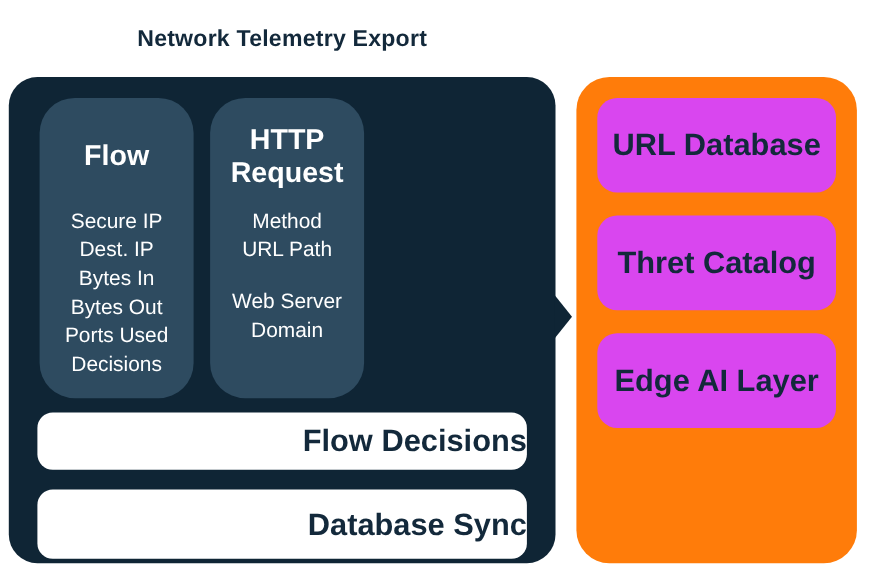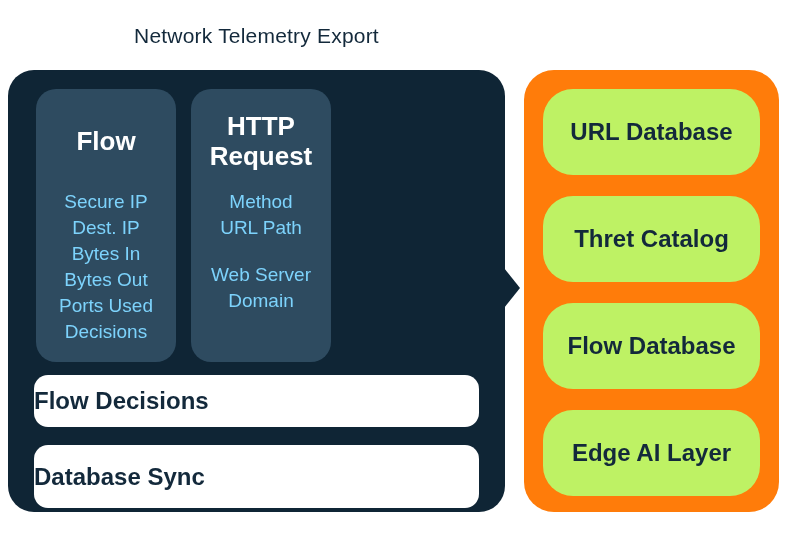--- a/index.html
+++ b/index.html
@@ -1,68 +1,68 @@
 <!DOCTYPE html>
 <html><head>
 <meta charset="utf-8">
 <style>
   html, body { margin: 0; padding: 0; background: #ffffff; }
   .canvas {
     position: relative; width: 800px; height: 534px; background: #ffffff;
     font-family: "Liberation Sans", sans-serif; overflow: hidden;
   }
   .title {
-    position: absolute; top: 24px; font-size: 21px; font-weight: normal;
+    position: absolute; top: 24px; font-size: 21px; font-weight: bold;
     color: #13293b; text-align: center; letter-spacing: 0.2px;
   }
   .title-left  { left: 8px;   width: 497px; }
   .title-right { left: 524px; width: 255px; }
 
   .panel-dark {
     position: absolute; left: 8px; top: 70px; width: 497px; height: 442px;
     background: #0f2535; border-radius: 26px;
   }
   .columns { position: absolute; left: 28px; top: 19px; display: flex; gap: 15px; }
   .column {
-    width: 140px; height: 273px; background: #2e4b60; border-radius: 20px;
+    width: 140px; height: 273px; background: #2e4b60; border-radius: 32px;
     box-sizing: border-box;
   }
   .col-title {
     height: 96px; margin-top: 4px; padding: 0 12px;
     display: flex; align-items: center; justify-content: center; text-align: center;
     font-size: 26px; line-height: 30px; font-weight: bold; color: #ffffff;
   }
-  .col-items { text-align: center; font-size: 19px; line-height: 26px; color: #7dd3fc; padding: 0 8px; }
+  .col-items { text-align: center; font-size: 19px; line-height: 26px; color: #ffffff; padding: 0 8px; }
   .col-items .item { white-space: normal; }
   .item-gap { margin-top: 21px; }
 
   .bar {
     position: absolute; left: 26px; width: 445px; height: 52px;
     background: #ffffff; border-radius: 14px;
-    display: flex; align-items: center; justify-content: flex-start;
-    font-size: 24px; font-weight: bold; color: #13293b;
+    display: flex; align-items: center; justify-content: flex-end;
+    font-size: 28px; font-weight: bold; color: #13293b;
   }
   .bar-1 { top: 305px; }
   .bar-2 { top: 375px; height: 63px; }
 
   .arrow {
     position: absolute; right: -15px; top: 198px; width: 0; height: 0;
     border-top: 20px solid transparent; border-bottom: 20px solid transparent;
     border-left: 16px solid #0f2535;
   }
 
   .panel-orange {
     position: absolute; left: 524px; top: 70px; width: 255px; height: 442px;
     background: #ff7c0a; border-radius: 30px;
     box-sizing: border-box; padding: 19px;
   }
   .cloud-box {
-    height: 86px; background: #bef264; border-radius: 30px; margin-bottom: 21px;
+    height: 86px; background: #d946ef; border-radius: 18px; margin-bottom: 21px;
     display: flex; align-items: center; justify-content: center;
-    font-size: 24px; font-weight: bold; color: #13293b; text-align: center;
+    font-size: 28px; font-weight: bold; color: #13293b; text-align: center;
   }
   .cloud-box:last-child { margin-bottom: 0; }
 </style>
 </head>
 <body>
 
 <div class="canvas">
 
   <div class="title title-left">Network Telemetry Export</div>
 
@@ -104,20 +104,17 @@
   </div>
 
   <div class="panel-orange">
     <div class="cloud-box">
       <span>URL Database</span>
     </div>
     <div class="cloud-box">
       <span>Thret Catalog</span>
     </div>
     <div class="cloud-box">
-      <span>Flow Database</span>
-    </div>
-    <div class="cloud-box">
       <span>Edge AI Layer</span>
     </div>
   </div>
 
 </div>
 
 </body></html>

